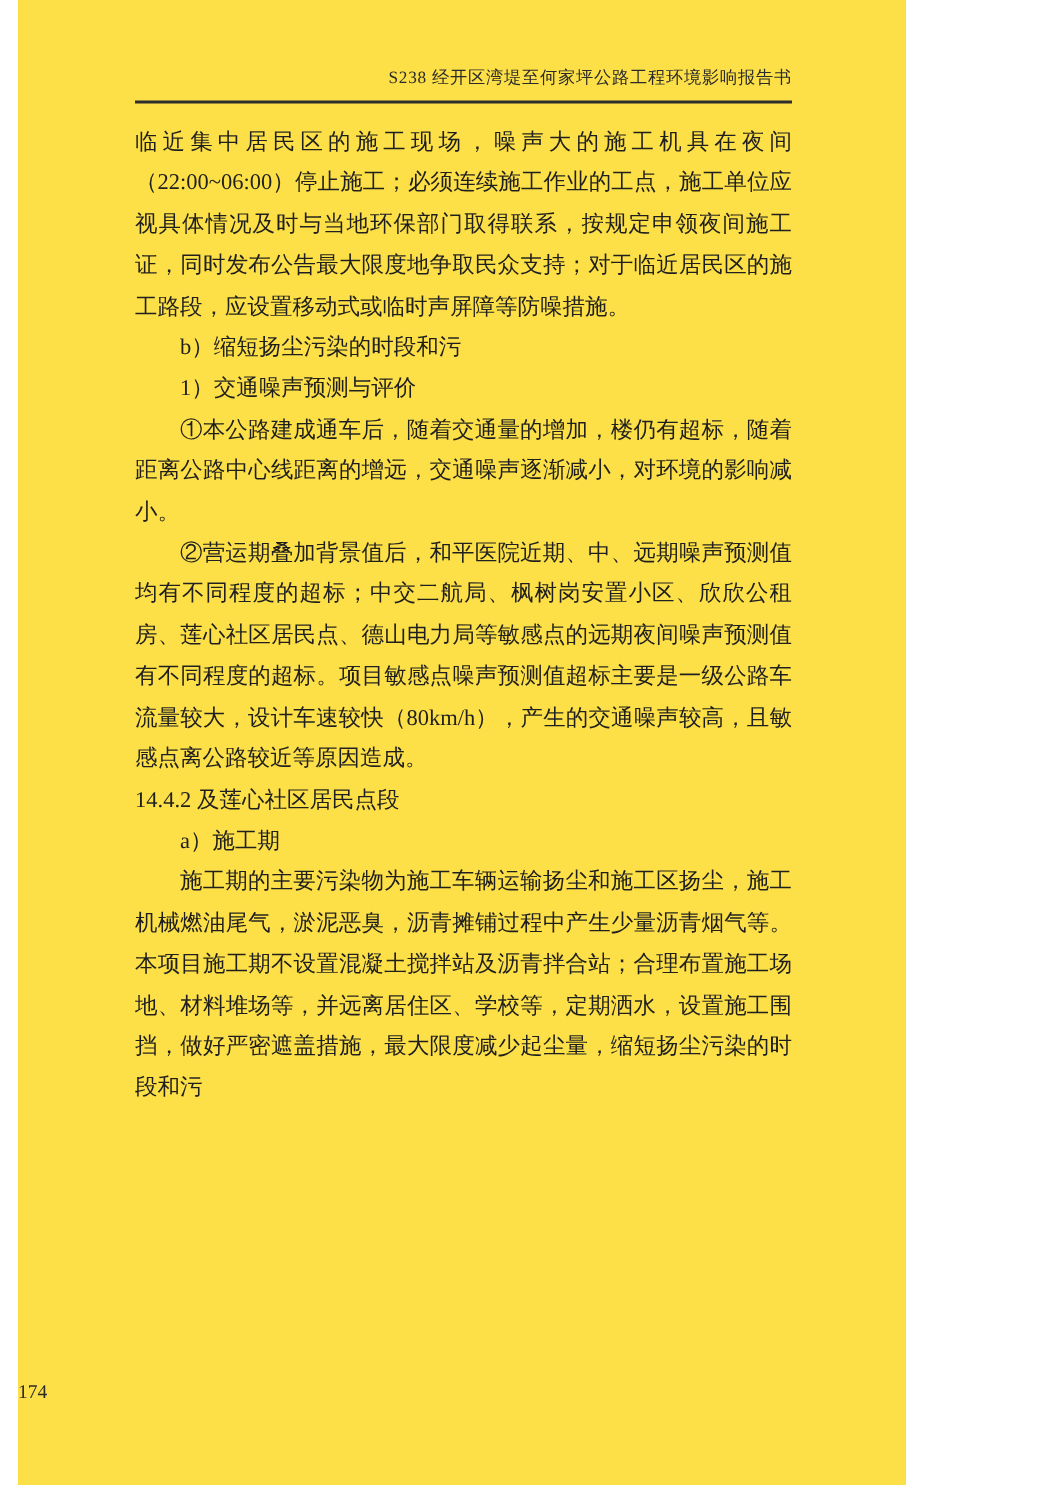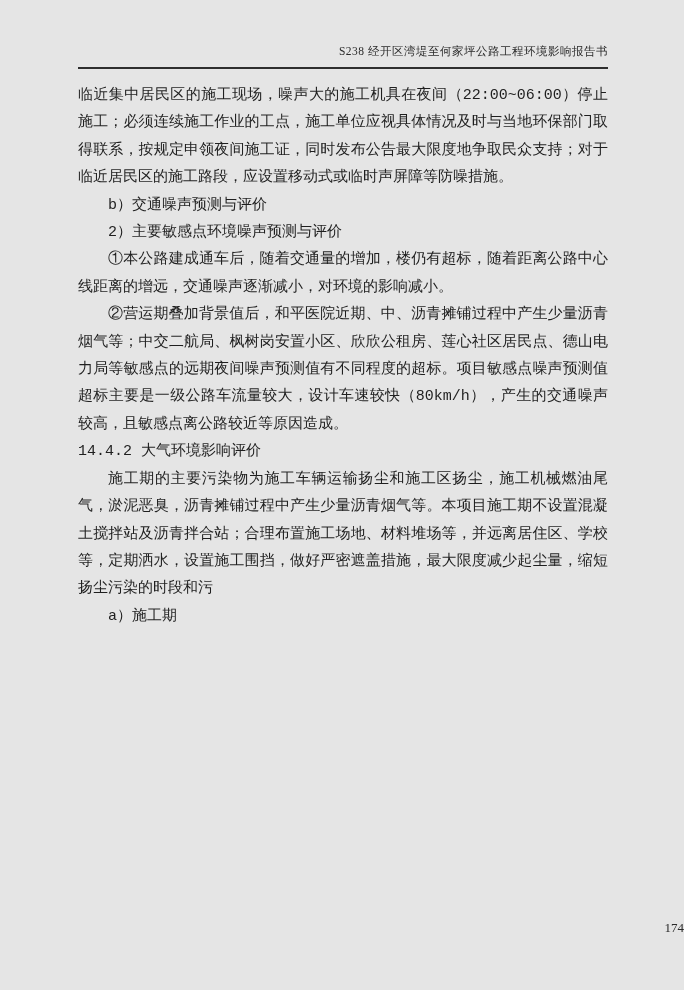--- a/index.html
+++ b/index.html
@@ -2,26 +2,27 @@
 <html><head>
 <meta charset="utf-8">
 <style>
   html, body {
     margin: 0;
     padding: 0;
     background: #ffffff;
   }
   .page {
     position: relative;
-    width: 684px;
+    width: 592px;
     height: 990px;
-    background: #e5e5e5;
+    background: #fde047;
     font-family: "Liberation Serif", "DejaVu Serif", serif;
     color: #1f1f1f;
     overflow: hidden;
+    margin-left: 12px;
   }
   .header {
     position: absolute;
     left: 78px;
     right: 76px;
     top: 44px;
     text-align: right;
     font-size: 11.5px;
     letter-spacing: 0.5px;
     color: #2a2a2a;
@@ -36,64 +37,63 @@
   }
   .body {
     position: absolute;
     left: 78px;
     right: 76px;
     top: 82px;
     font-size: 15px;
     line-height: 27.4px;
     text-align: justify;
     text-justify: inter-ideograph;
-    font-family: Liberation Mono, monospace;
   }
   .body p {
     margin: 0;
     padding: 0;
   }
   .body p.ind {
     text-indent: 2em;
   }
   .body p.cont {
     text-indent: 0;
   }
   .body p.heading {
     text-indent: 0;
   }
   .footer {
     position: absolute;
     left: 0;
     right: 0;
     top: 920px;
-    text-align: right;
+    text-align: left;
     font-size: 13px;
     color: #2a2a2a;
   }
 </style>
 </head>
 <body>
 
 <div class="page">
 
   <div class="header">
     <span>S238 经开区湾堤至何家坪公路工程环境影响报告书</span>
   </div>
 
   <div class="header-rule"></div>
 
   <div class="body">
     <p class="cont">临近集中居民区的施工现场，噪声大的施工机具在夜间（22:00~06:00）停止施工；必须连续施工作业的工点，施工单位应视具体情况及时与当地环保部门取得联系，按规定申领夜间施工证，同时发布公告最大限度地争取民众支持；对于临近居民区的施工路段，应设置移动式或临时声屏障等防噪措施。</p>
-    <p class="ind">b）交通噪声预测与评价</p>
-    <p class="ind">2）主要敏感点环境噪声预测与评价</p>
+    <p class="ind">b）缩短扬尘污染的时段和污</p>
+    <p class="ind">1）交通噪声预测与评价</p>
     <p class="ind">①本公路建成通车后，随着交通量的增加，楼仍有超标，随着距离公路中心线距离的增远，交通噪声逐渐减小，对环境的影响减小。</p>
-    <p class="ind">②营运期叠加背景值后，和平医院近期、中、沥青摊铺过程中产生少量沥青烟气等；中交二航局、枫树岗安置小区、欣欣公租房、莲心社区居民点、德山电力局等敏感点的远期夜间噪声预测值有不同程度的超标。项目敏感点噪声预测值超标主要是一级公路车流量较大，设计车速较快（80km/h），产生的交通噪声较高，且敏感点离公路较近等原因造成。</p>
-    <p class="heading">14.4.2 大气环境影响评价</p>
+    <p class="ind">②营运期叠加背景值后，和平医院近期、中、远期噪声预测值均有不同程度的超标；中交二航局、枫树岗安置小区、欣欣公租房、莲心社区居民点、德山电力局等敏感点的远期夜间噪声预测值有不同程度的超标。项目敏感点噪声预测值超标主要是一级公路车流量较大，设计车速较快（80km/h），产生的交通噪声较高，且敏感点离公路较近等原因造成。</p>
+    <p class="heading">14.4.2 及莲心社区居民点段</p>
+    <p class="ind">a）施工期</p>
     <p class="ind">施工期的主要污染物为施工车辆运输扬尘和施工区扬尘，施工机械燃油尾气，淤泥恶臭，沥青摊铺过程中产生少量沥青烟气等。本项目施工期不设置混凝土搅拌站及沥青拌合站；合理布置施工场地、材料堆场等，并远离居住区、学校等，定期洒水，设置施工围挡，做好严密遮盖措施，最大限度减少起尘量，缩短扬尘污染的时段和污</p>
-    <p class="ind">a）施工期</p>
   </div>
 
   <div class="footer">
     <span>174</span>
   </div>
 
 </div>
 
 </body></html>

